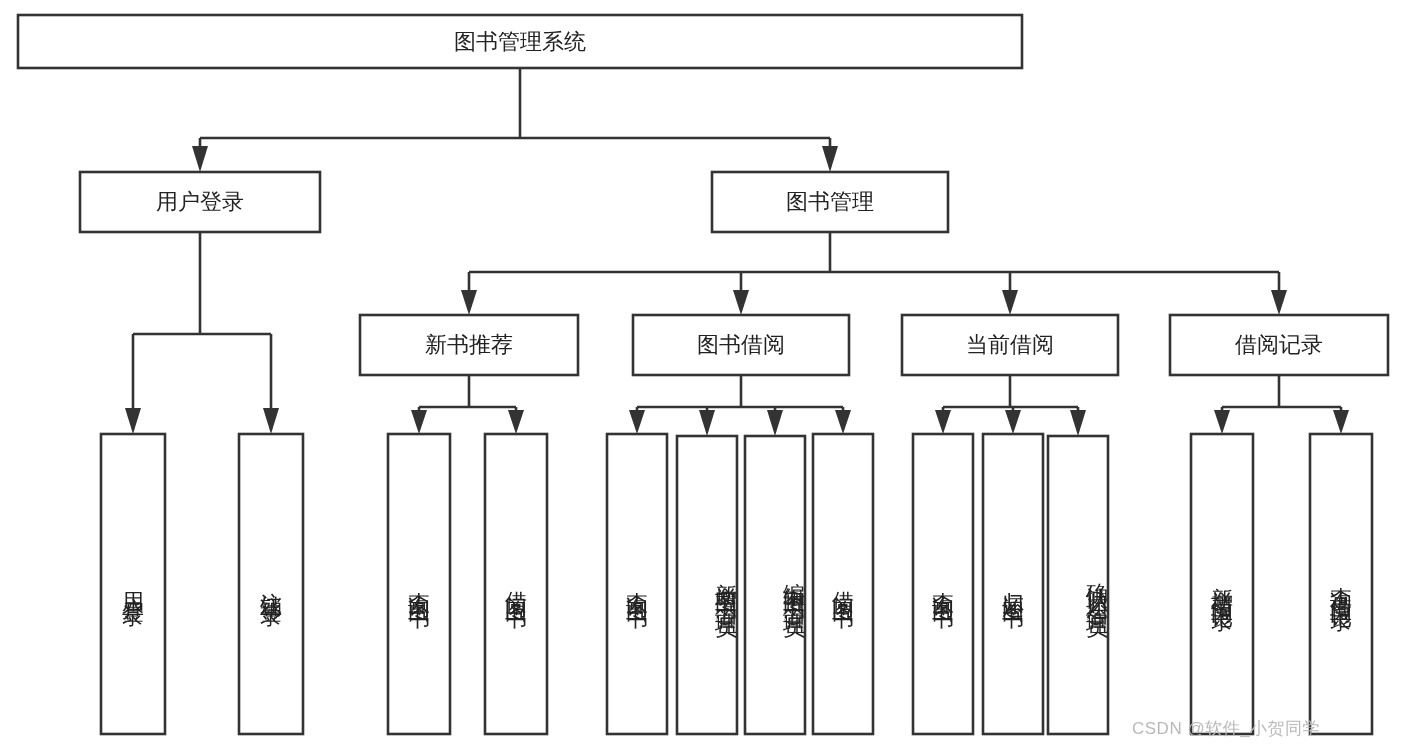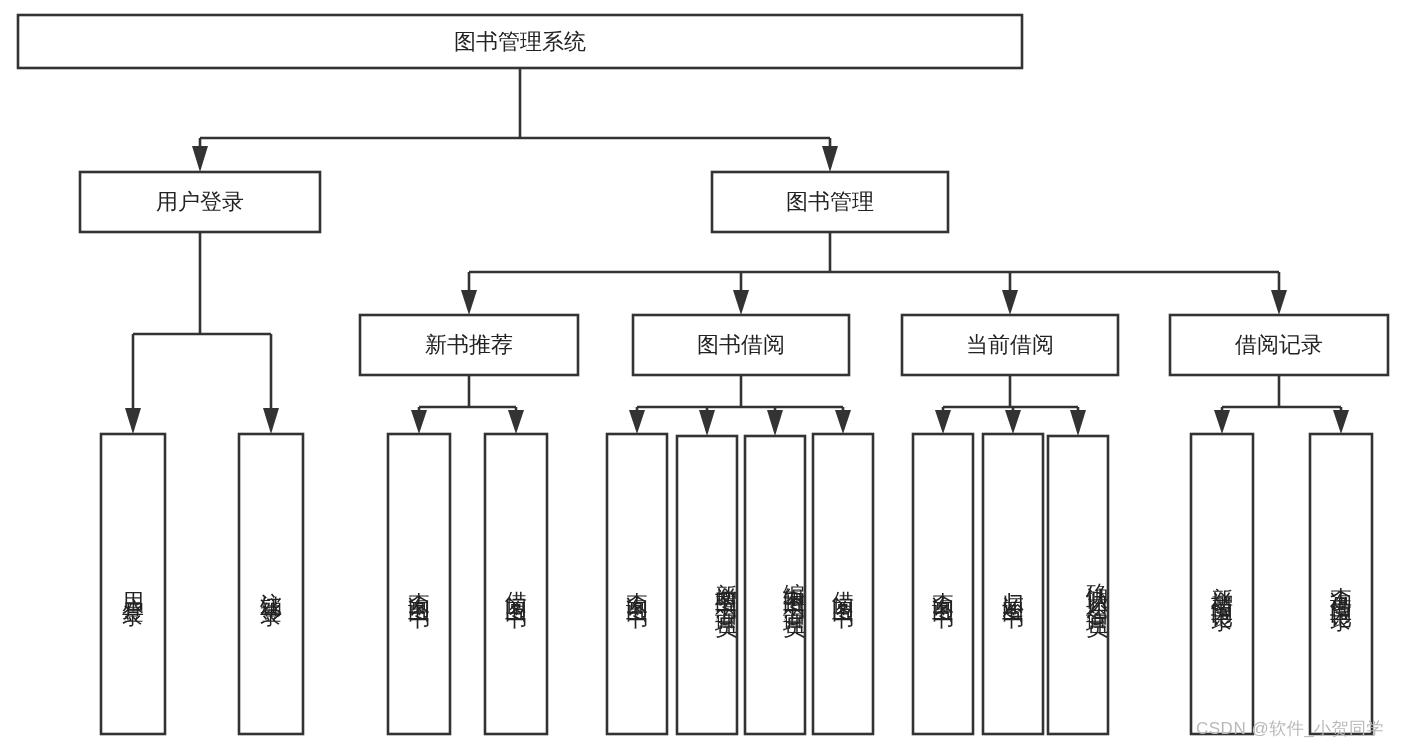--- a/index.html
+++ b/index.html
@@ -206,15 +206,15 @@
   <div class="node-label-v" style="left:745px; top:440px; width:60px; height:294px; align-items:flex-start;">编辑图书（管理员）</div>
   <div class="node-label-v" style="left:813px; top:434px; width:60px; height:300px;">借阅图书</div>
 
   <div class="node-label-v" style="left:913px; top:434px; width:60px; height:300px;">查询图书</div>
   <div class="node-label-v" style="left:983px; top:434px; width:60px; height:300px;">归还图书</div>
   <div class="node-label-v" style="left:1048px; top:440px; width:60px; height:294px; align-items:flex-start;">确认归还（管理员）</div>
 
   <div class="node-label-v" style="left:1191px; top:434px; width:62px; height:300px;">新增借阅记录</div>
   <div class="node-label-v" style="left:1310px; top:434px; width:62px; height:300px;">查询借阅记录</div>
 
-  <div class="watermark" style="left:1196px; top:717px;">CSDN @软件_小贺同学</div>
+  <div class="watermark" style="left:1132px; top:717px;">CSDN @软件_小贺同学</div>
 
 </div>
 
 </body></html>

